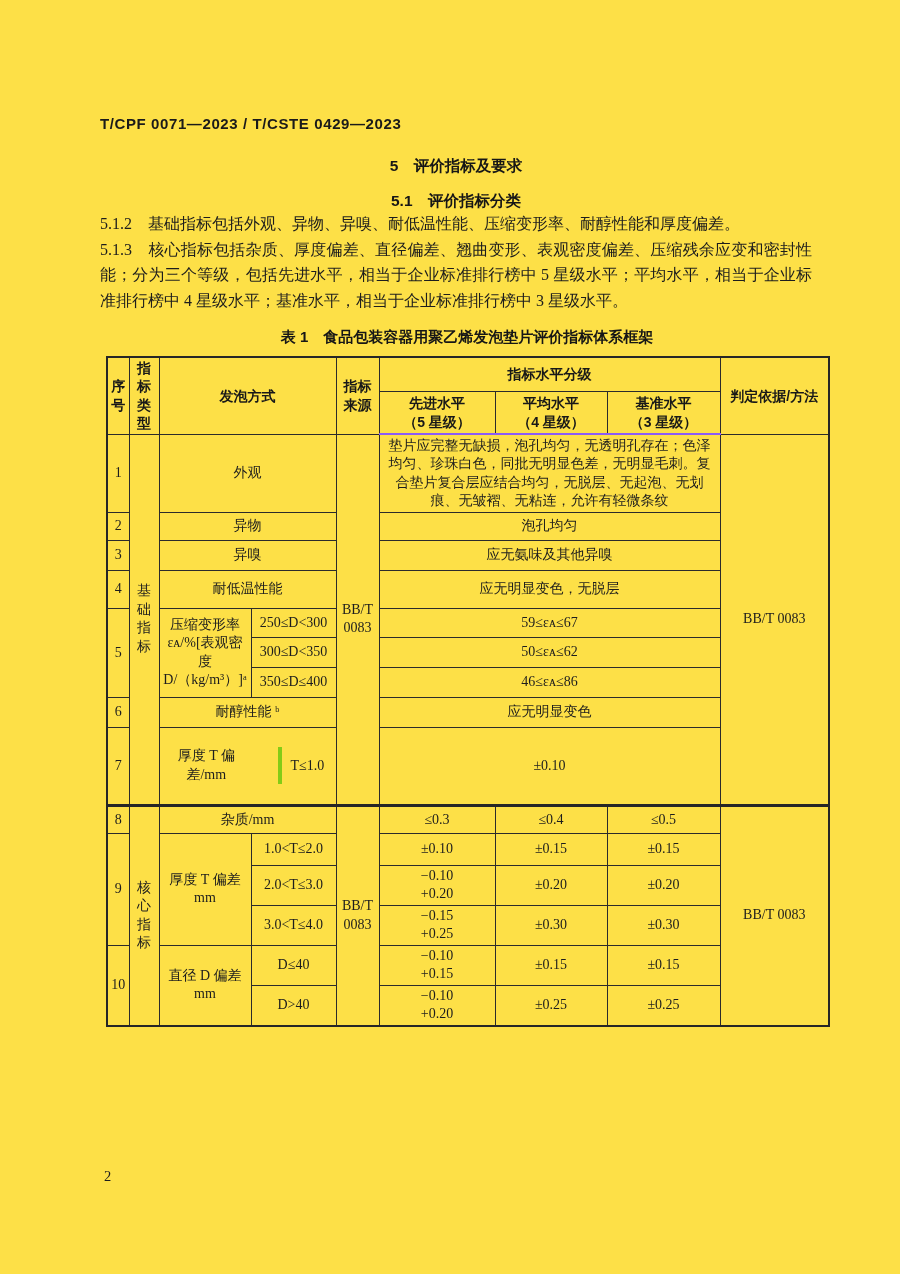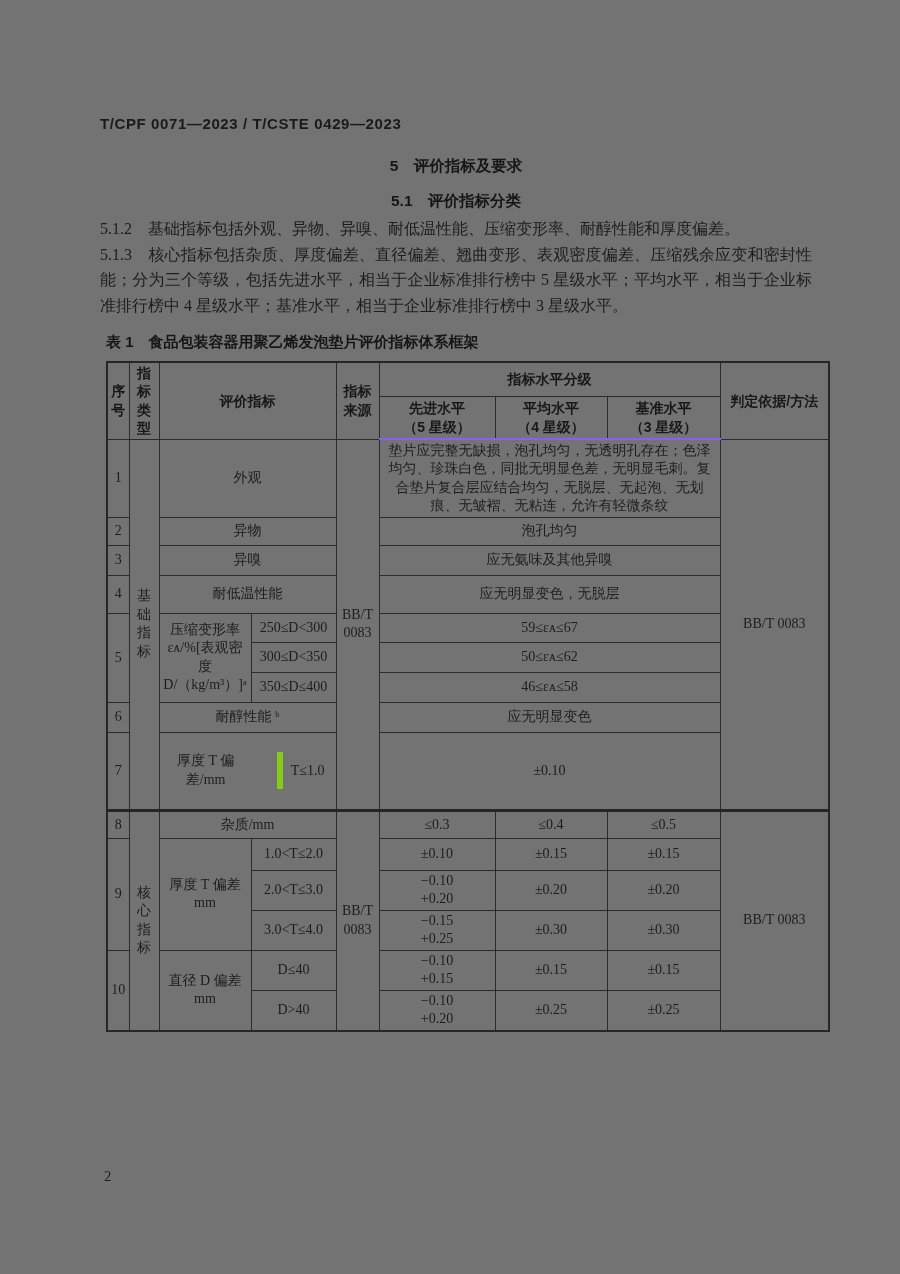--- a/index.html
+++ b/index.html
@@ -1,20 +1,20 @@
 <!DOCTYPE html>
 <html><head>
 <meta charset="utf-8">
 <style>
   html,body{margin:0;padding:0;background:#e9e9e9;}
   .page{
     position:relative;
     width:900px;height:1274px;
     margin:0 auto;
-    background:#737373;
+    background:#fde047;
     color:#1f1f1f;
     font-family:"Liberation Serif","DejaVu Serif",serif;
     overflow:hidden;
     box-sizing:border-box;
   }
   .content{
     position:absolute;
     left:100px;top:114px;
     width:712px;
   }
@@ -30,36 +30,36 @@
   .h-num{
     font-family:"Liberation Sans","DejaVu Sans",sans-serif;
     font-weight:bold;
     font-size:15.5px;
     line-height:20px;
     margin:0;
     color:#161616;
     text-align:center;
   }
   .h5{margin-bottom:15px;}
-  .h51{margin-bottom:5px;}
+  .h51{}
   .h52{margin-top:7px;}
   .para{
     font-size:16px;
     line-height:25.5px;
     text-align:justify;
     margin:0;
     color:#1d1d1d;
   }
   .para-indent{text-indent:2em;}
   .tbl-wrap{margin-top:15px;margin-left:6px;width:722px;}
   .tbl-title{
     font-family:"Liberation Sans","DejaVu Sans",sans-serif;
     font-weight:bold;
     font-size:15px;
-    text-align:left;
+    text-align:center;
     margin:0 0 9px 0;
     color:#161616;
   }
   table.framework{
     border-collapse:collapse;
     table-layout:fixed;
     width:722px;
     border:2px solid #262626;
   }
   table.framework th, table.framework td{
@@ -91,21 +91,21 @@
   }
   .hr1{height:32px}.hr2{height:40px}
   .r1{height:78px}.r2{height:28px}.r3{height:30px}.r4{height:38px}
   .r5a{height:29px}.r5b{height:30px}.r5c{height:30px}
   .r6{height:30px}.r7{height:29px}
   .r8{height:28px}.r9a{height:32px}.r9b{height:35px}.r9c{height:38px}
   .r10a{height:37px}.r10b{height:35px}
   td.split-cell{padding:0;}
   .split-box{display:flex;width:100%;height:100%;min-height:27px;align-items:stretch;gap:28px;}
   .split-l{width:63.5%;display:flex;align-items:center;justify-content:center;}
-  .split-r{width:36.5%;border-left:6px solid #84cc16;display:flex;align-items:center;justify-content:center;}
+  .split-r{width:36.5%;border-left:4px solid #84cc16;display:flex;align-items:center;justify-content:center;}
   .page-num{
     position:absolute;
     left:104px;top:1168px;
     font-size:14.5px;
     color:#1d1d1d;
   }
 </style>
 </head>
 <body>
 
@@ -135,21 +135,21 @@
             <col style="width:112px">
             <col style="width:113px">
           <col style="width:109px">
         </colgroup>
         <thead>
           <tr class="hr1">
             <th rowspan="2">序
 号</th>
             <th rowspan="2">指标
 类型</th>
-            <th rowspan="2" colspan="2">评价指标</th>
+            <th rowspan="2" colspan="2">发泡方式</th>
             <th rowspan="2">指标
 来源</th>
             <th colspan="3">指标水平分级</th>
             <th rowspan="2">判定依据/方法</th>
           </tr>
           <tr class="hr2">
             <th>先进水平
 （5 星级）</th>
             <th>平均水平
 （4 星级）</th>
@@ -190,21 +190,21 @@
 D/（kg/m³）]ᵃ</td>
             <td>250≤D&lt;300</td>
             <td colspan="3">59≤εᴀ≤67</td>
           </tr>
           <tr class="r5b">
             <td>300≤D&lt;350</td>
             <td colspan="3">50≤εᴀ≤62</td>
           </tr>
           <tr class="r5c">
             <td>350≤D≤400</td>
-            <td colspan="3">46≤εᴀ≤58</td>
+            <td colspan="3">46≤εᴀ≤86</td>
           </tr>
           <tr class="r6">
             <td>6</td>
             <td colspan="2">耐醇性能 ᵇ</td>
             <td colspan="3">应无明显变色</td>
           </tr>
           <tr class="r7">
             <td>7</td>
             <td colspan="2" class="split-cell">
               <div class="split-box">

